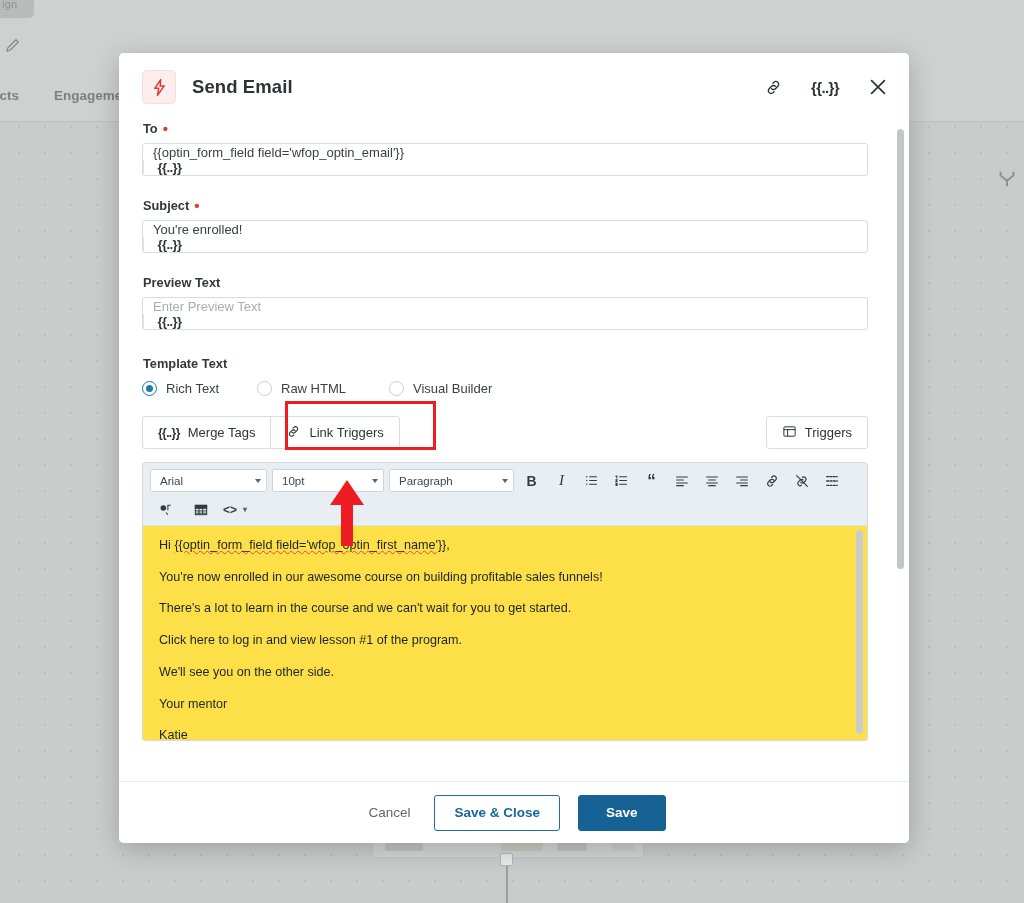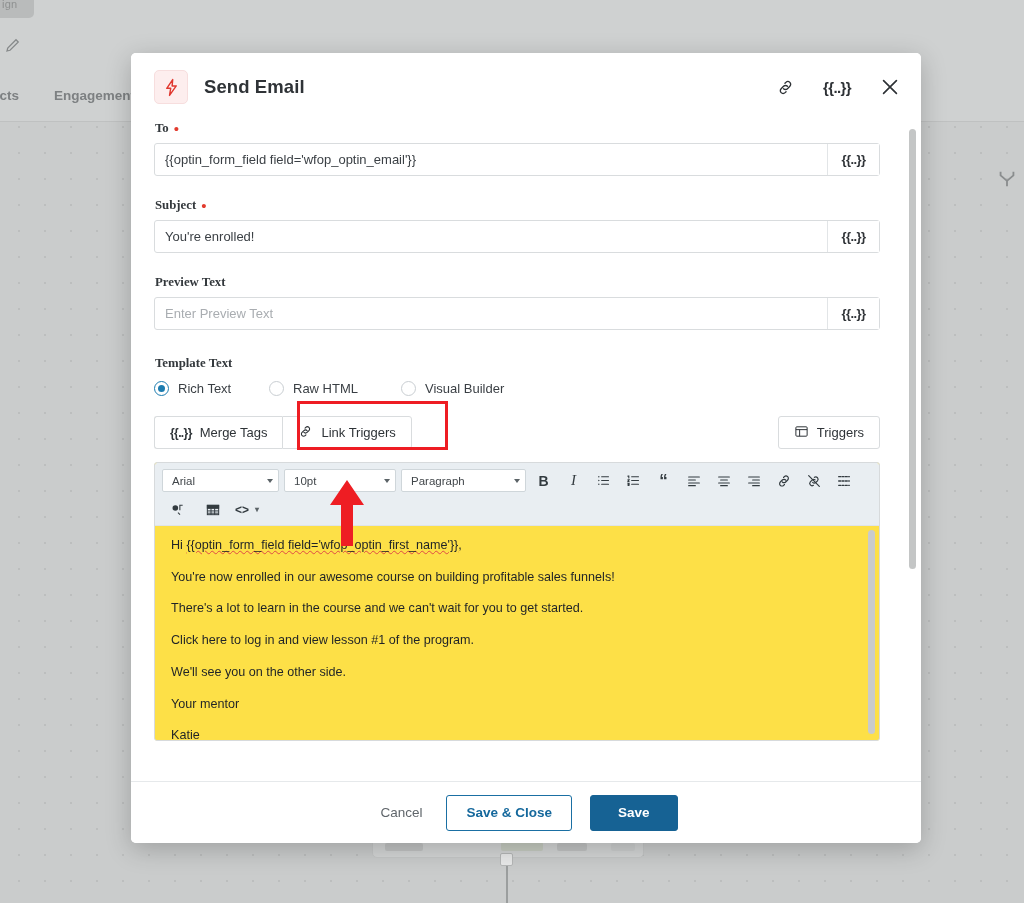--- a/index.html
+++ b/index.html
@@ -80,21 +80,21 @@
     width: 13px; height: 13px;
     background: #e9eaea; border: 1px solid #b6b8b8; border-radius: 2px;
   }
   #bg-connector {
     position: absolute; left: 506px; top: 866px;
     width: 1.5px; height: 37px; background: #9b9e9e;
   }
 
   
   #modal {
-    position: absolute; left: 131px; top: 53px;
+    position: absolute; left: 119px; top: 53px;
     width: 790px; height: 790px;
     background: #ffffff;
     border-radius: 5px;
     box-shadow: 0 6px 26px rgba(0,0,0,.22);
     display: flex; flex-direction: column;
     overflow: hidden;
   }
 
   
   #modal-header {
@@ -140,31 +140,32 @@
   #body-scrollbar {
     position: absolute; right: 5px; top: 8px;
     width: 7px; height: 440px;
     background: #c4c6c6; border-radius: 4px;
     cursor: pointer;
   }
 
   .field-label {
     font-size: 12.8px; font-weight: 700; color: #33383c;
     margin: 0 0 7px 1px;
-    display: flex; align-items: center; gap: 5px; font-family: Liberation Serif, serif;
+    display: flex; align-items: center; gap: 5px;
   }
   .req { color: #e23b2e; font-size: 15px; line-height: 8px; }
 
   .input-row {
     display: flex; align-items: stretch;
     height: 33px;
     border: 1px solid #d9dcde;
     border-radius: 3px;
     background: #fff;
     width: 726px;
+    flex-direction: column;
   }
   .input-row input {
     flex: 1 1 auto;
     border: 0; outline: 0;
     padding: 0 10px;
     font-family: "Liberation Sans", sans-serif;
     font-size: 13px; color: #3b4045;
     background: transparent;
     min-width: 0;
   }

